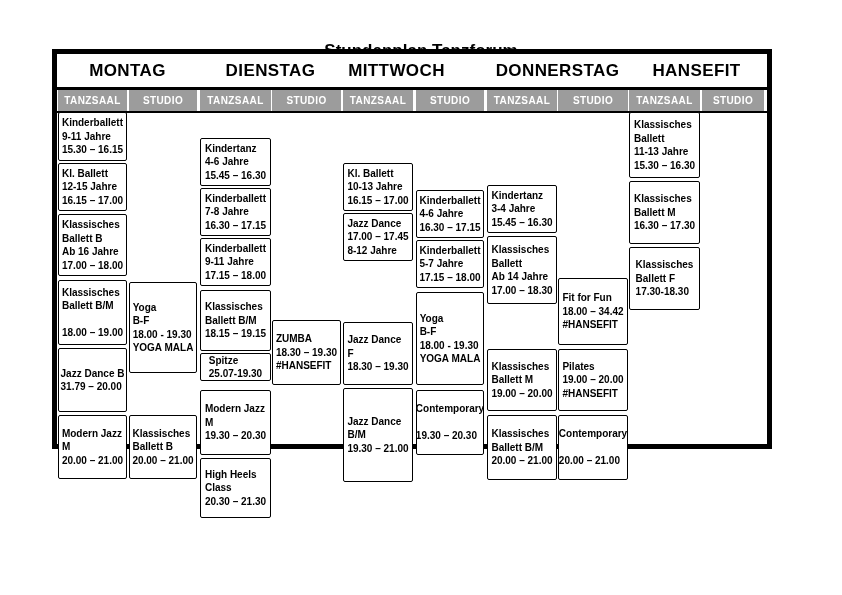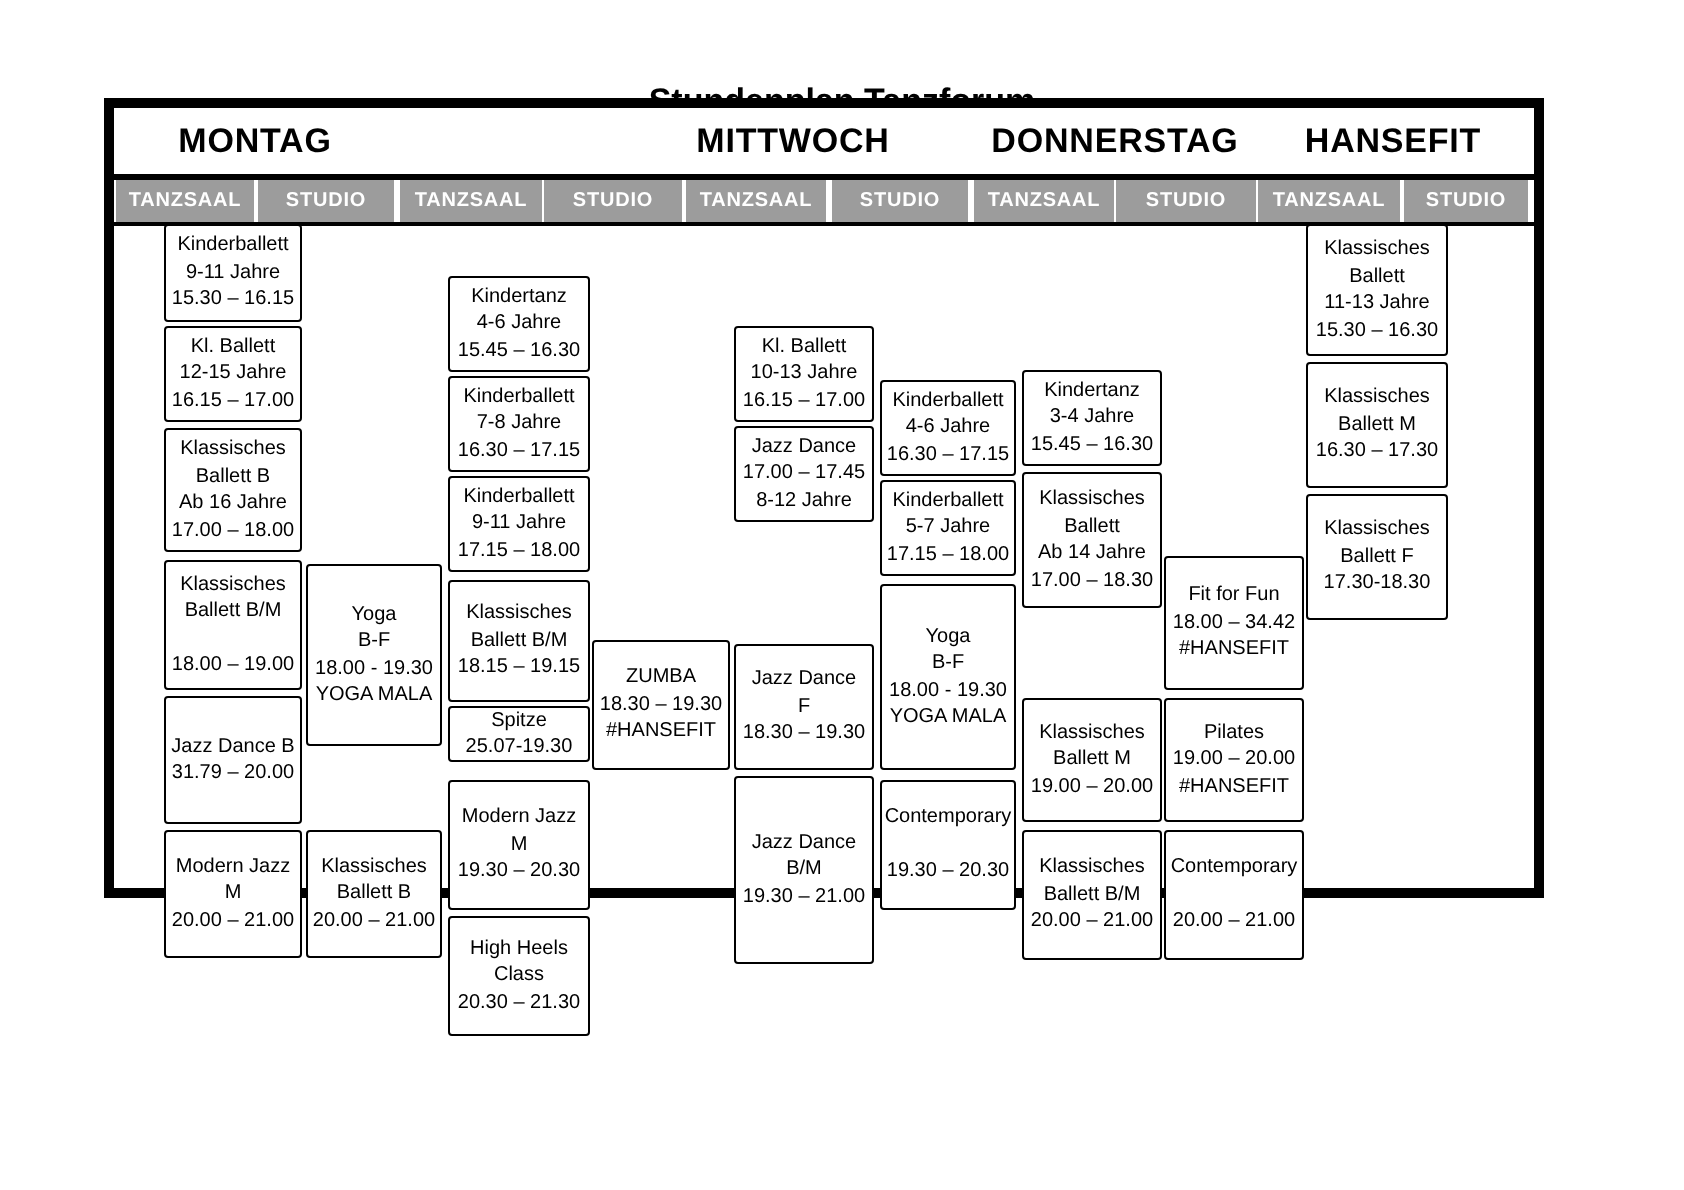--- a/index.html
+++ b/index.html
@@ -24,22 +24,22 @@
   .hr1{position:absolute;left:0;right:0;top:33px;height:3px;background:#000;}
   .room-cell{
     position:absolute;top:36px;height:21px;box-sizing:border-box;
     display:flex;align-items:center;justify-content:center;
     color:#fff;font-weight:bold;font-size:10px;letter-spacing:0.4px;
   }
   .hr2{position:absolute;left:0;right:0;top:57px;height:2px;background:#000;}
   .class-block{
     position:absolute;background:#fff;border:1.6px solid #000;border-radius:2px;
     box-sizing:border-box;display:flex;align-items:center;justify-content:center;
-    text-align:center;font-weight:normal;font-size:10px;line-height:13.5px;
-    white-space:pre-line;padding:1px 1px;overflow:hidden;margin-left:24px;
+    font-weight:bold;font-size:10px;line-height:13.5px;
+    white-space:pre-line;padding:1px 1px;overflow:hidden;
   }
 </style>
 </head>
 <body>
 
 <div class="canvas">
   <div class="title"><span>Stundenplan Tanzforum</span></div>
   <div class="frame">
     <div class="grid" id="grid">
       <div class="hr1"></div>
@@ -67,20 +67,21 @@
 M
 20.00 – 21.00</div>
         <div class="room-cell" style="left: 72px; width: 68px; background: rgb(156, 156, 156); color: rgb(255, 255, 255);">STUDIO</div>
         <div class="class-block" style="left: 72px; top: 228px; width: 68px; height: 91px; border-color: rgb(0, 0, 0);">Yoga
 B-F
 18.00 - 19.30
 YOGA MALA</div>
         <div class="class-block" style="left: 72px; top: 361px; width: 68px; height: 64px; border-color: rgb(0, 0, 0);">Klassisches
 Ballett B
 20.00 – 21.00</div>
+        <div class="day-label" style="left: 143px; width: 141px;">DIENSTAG</div>
         <div class="room-cell" style="left: 143px; width: 71px; background: rgb(156, 156, 156); color: rgb(255, 255, 255);">TANZSAAL</div>
         <div class="class-block" style="left: 143px; top: 84px; width: 71px; height: 48px; border-color: rgb(0, 0, 0);">Kindertanz
 4-6 Jahre
 15.45 – 16.30</div>
         <div class="class-block" style="left: 143px; top: 134px; width: 71px; height: 48px; border-color: rgb(0, 0, 0);">Kinderballett
 7-8 Jahre
 16.30 – 17.15</div>
         <div class="class-block" style="left: 143px; top: 184px; width: 71px; height: 48px; border-color: rgb(0, 0, 0);">Kinderballett
 9-11 Jahre
 17.15 – 18.00</div>

